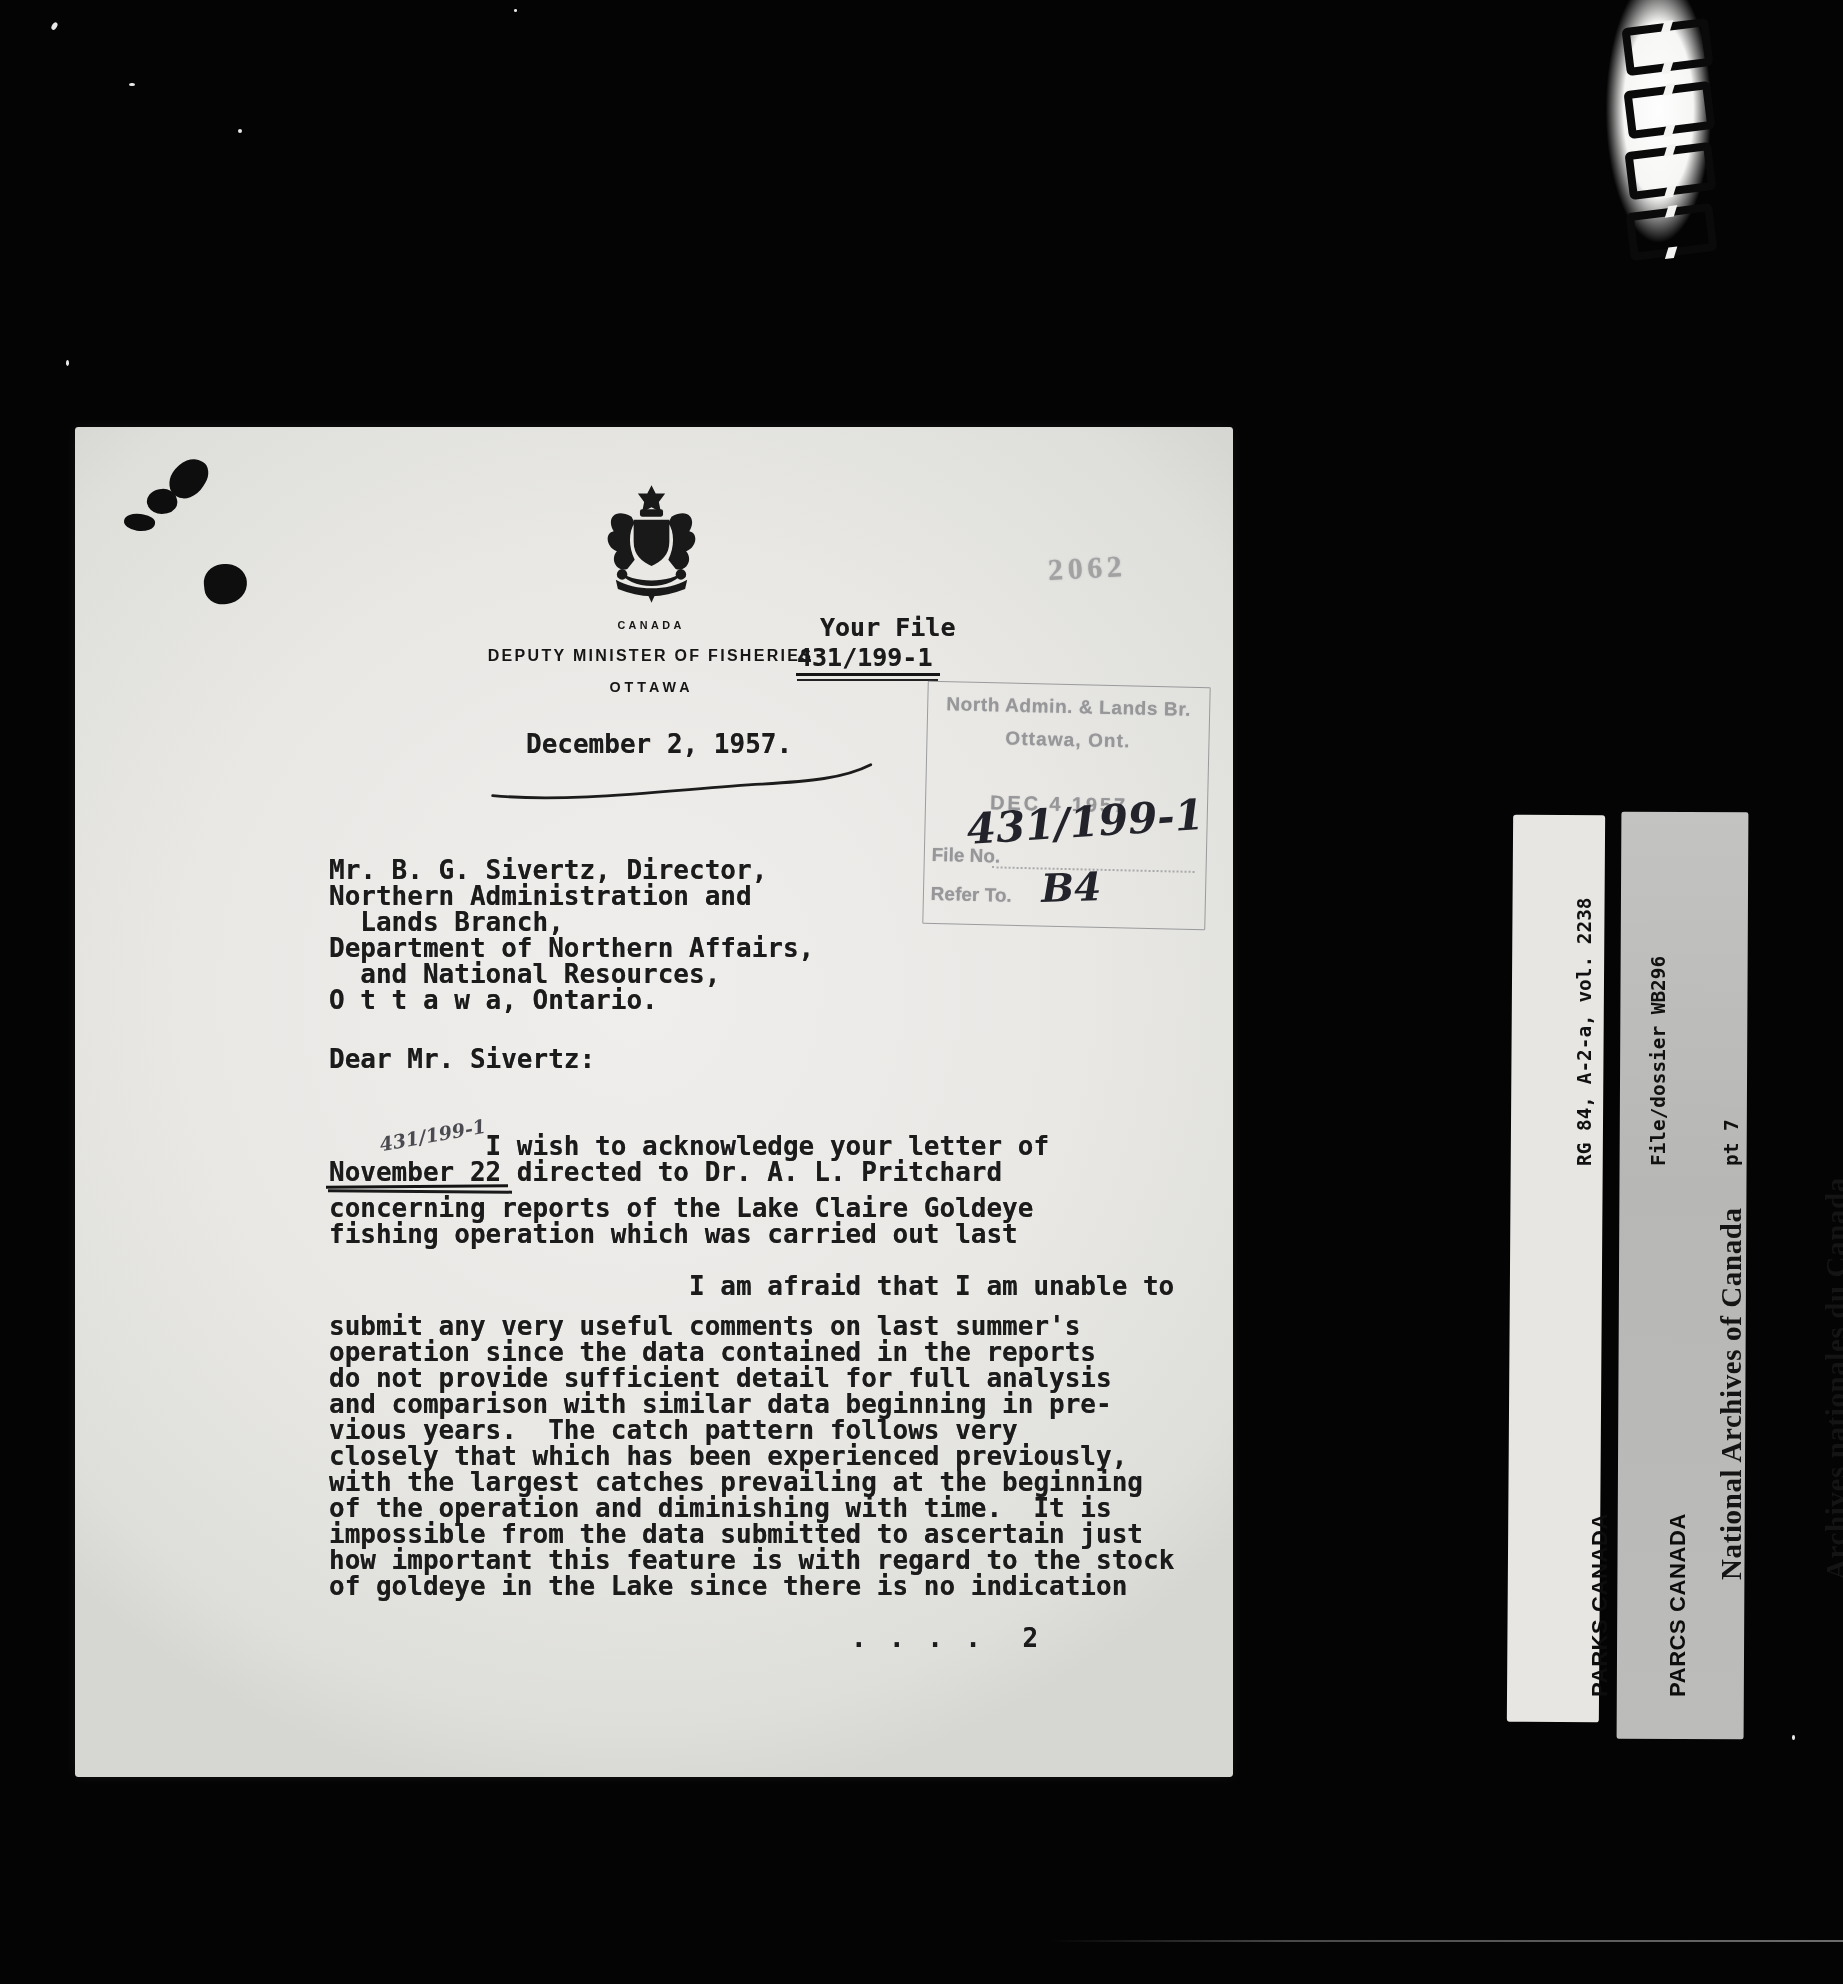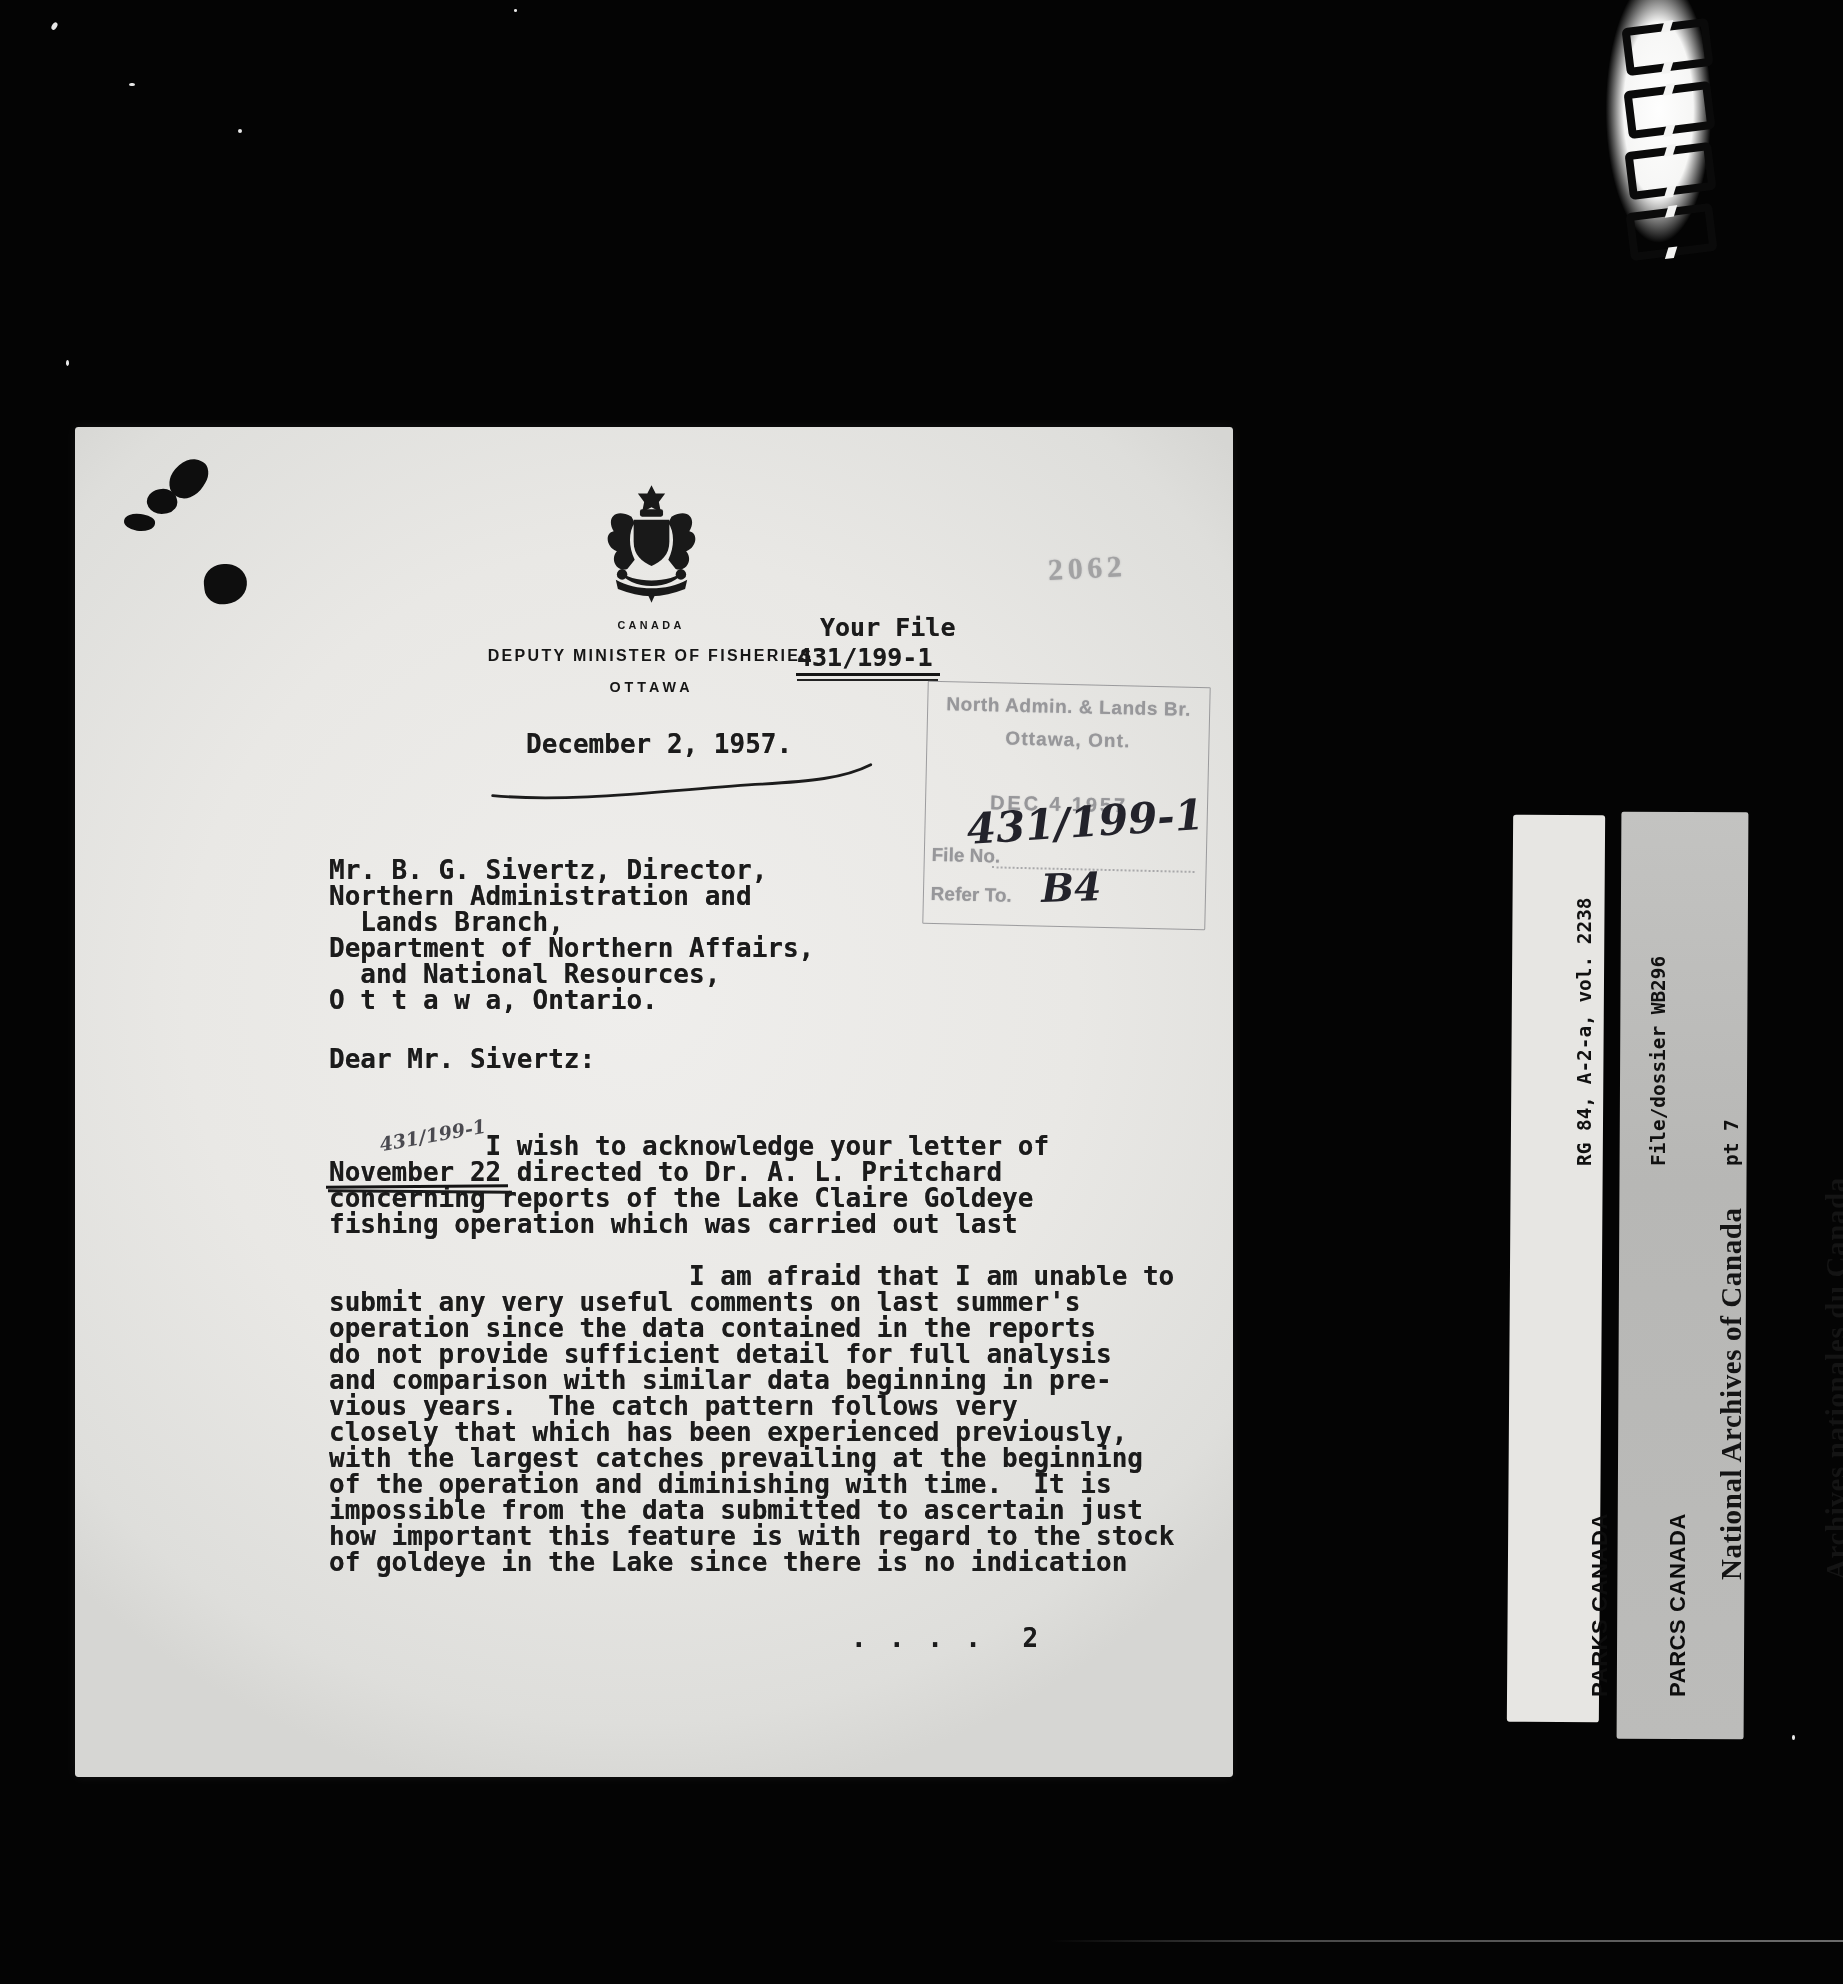--- a/index.html
+++ b/index.html
@@ -145,25 +145,25 @@
       <div class="tw" style="position:static;">O t t a w a, Ontario.</div>
     </div>
 
     <div class="tw" style="left:254px;top:619px;">Dear Mr. Sivertz:</div>
 
     <div class="hw" style="left:304px;top:697px;font-size:19px;transform:rotate(-10deg);opacity:.8;">431/199-1</div>
 
     <div style="position:absolute;left:254px;top:706px;">
       <div class="tw" style="position:static;">          I wish to acknowledge your letter of</div>
       <div class="tw" style="position:static;"><span class="uline">November 22</span><span> directed to Dr. A. L. Pritchard</span></div>
-      <div class="tw" style="position:static;">concerning reports of the Lake Claire Goldeye</div>
+      <div class="tw" style="position:static;margin-top:10px;">concerning reports of the Lake Claire Goldeye</div>
       <div class="tw" style="position:static;">fishing operation which was carried out last</div>
       <div class="tw" style="position:static;">&nbsp;</div>
       <div class="tw" style="position:static;text-align:right;">          I am afraid that I am unable to</div>
-      <div class="tw" style="position:static;">submit any very useful comments on last summer's</div>
+      <div class="tw" style="position:static;margin-top:14px;">submit any very useful comments on last summer's</div>
       <div class="tw" style="position:static;">operation since the data contained in the reports</div>
       <div class="tw" style="position:static;">do not provide sufficient detail for full analysis</div>
       <div class="tw" style="position:static;">and comparison with similar data beginning in pre-</div>
       <div class="tw" style="position:static;">vious years.  The catch pattern follows very</div>
       <div class="tw" style="position:static;">closely that which has been experienced previously,</div>
       <div class="tw" style="position:static;">with the largest catches prevailing at the beginning</div>
       <div class="tw" style="position:static;">of the operation and diminishing with time.  It is</div>
       <div class="tw" style="position:static;">impossible from the data submitted to ascertain just</div>
       <div class="tw" style="position:static;">how important this feature is with regard to the stock</div>
       <div class="tw" style="position:static;">of goldeye in the Lake since there is no indication</div>

